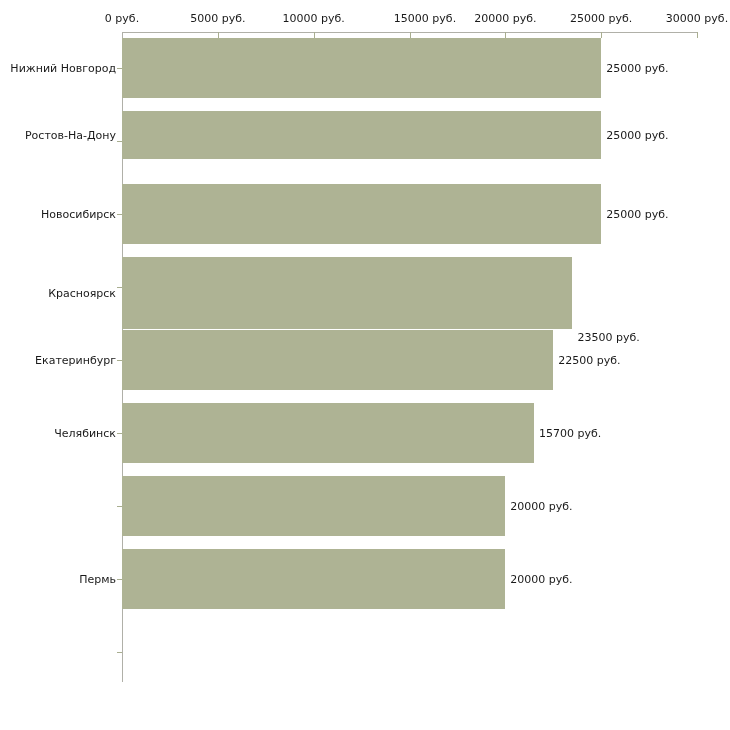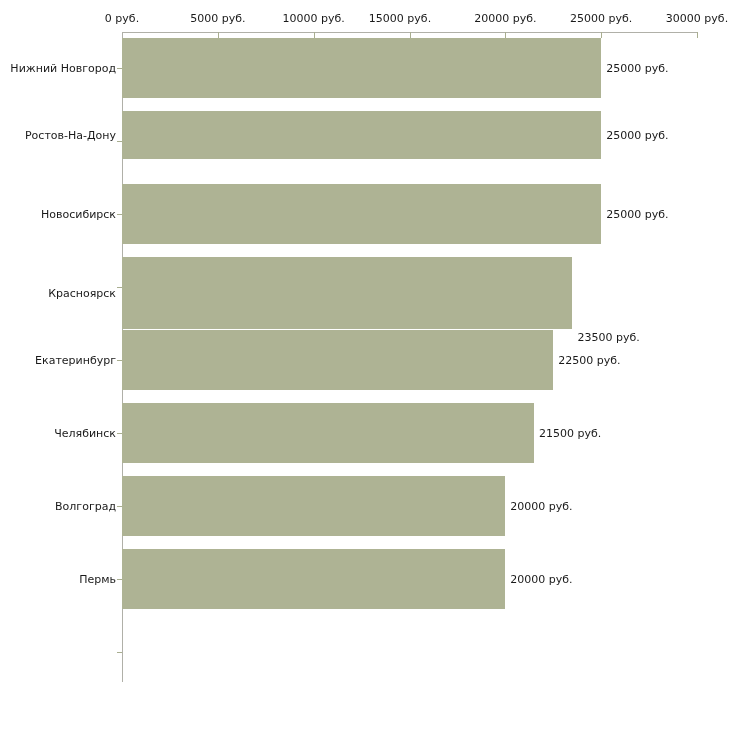--- a/index.html
+++ b/index.html
@@ -122,21 +122,21 @@
 <div id="chart-root">
 
   <div id="axis-top">
     <div id="axis-top-line" style="left: 122px; width: 575px; top: 32px;"></div>
   <div class="axis-tick-label" style="left: 122px;">0 руб.</div>
       <div class="axis-tick-mark" style="left: 122px; top: 32px;"></div>
       <div class="axis-tick-label" style="left: 217.833px;">5000 руб.</div>
       <div class="axis-tick-mark" style="left: 217.833px; top: 32px;"></div>
       <div class="axis-tick-label" style="left: 313.667px;">10000 руб.</div>
       <div class="axis-tick-mark" style="left: 313.667px; top: 32px;"></div>
-      <div class="axis-tick-label" style="left: 400px;">15000 руб.</div>
+      <div class="axis-tick-label" style="left: 425px;">15000 руб.</div>
       <div class="axis-tick-mark" style="left: 409.5px; top: 32px;"></div>
       <div class="axis-tick-label" style="left: 505.333px;">20000 руб.</div>
       <div class="axis-tick-mark" style="left: 505.333px; top: 32px;"></div>
       <div class="axis-tick-label" style="left: 601.167px;">25000 руб.</div>
       <div class="axis-tick-mark" style="left: 601.167px; top: 32px;"></div>
       <div class="axis-tick-label" style="left: 697px;">30000 руб.</div>
       <div class="axis-tick-mark" style="left: 697px; top: 32px;"></div>
     </div>
 
   <div id="axis-left-line" style="left: 122px; top: 32px; height: 650px; background: rgb(176, 176, 168);"></div>
@@ -175,26 +175,23 @@
           <div class="cat-label">Екатеринбург</div>
         </div>
         <div class="bar-rect" style="width: 431.25px; background: rgb(174, 179, 148);"></div>
         <div class="bar-value-label" style="left: 558.25px;">22500 руб.</div>
       </div>
       <div class="bar-row" style="top: 403px; height: 60px;">
         <div class="cat-label-wrap">
           <div class="cat-label">Челябинск</div>
         </div>
         <div class="bar-rect" style="width: 412.083px; background: rgb(174, 179, 148);"></div>
-        <div class="bar-value-label" style="left: 539.083px;">21500 руб.</div>
+        <div class="bar-value-label" style="left: 539.083px;">15700 руб.</div>
       </div>
       <div class="bar-row" style="top: 476px; height: 60px;">
-        <div class="cat-label-wrap">
-          <div class="cat-label">Волгоград</div>
-        </div>
         <div class="bar-rect" style="width: 383.333px; background: rgb(174, 179, 148);"></div>
         <div class="bar-value-label" style="left: 510.333px;">20000 руб.</div>
       </div>
       <div class="bar-row" style="top: 549px; height: 60px;">
         <div class="cat-label-wrap">
           <div class="cat-label">Пермь</div>
         </div>
         <div class="bar-rect" style="width: 383.333px; background: rgb(174, 179, 148);"></div>
         <div class="bar-value-label" style="left: 510.333px;">20000 руб.</div>
       </div>

